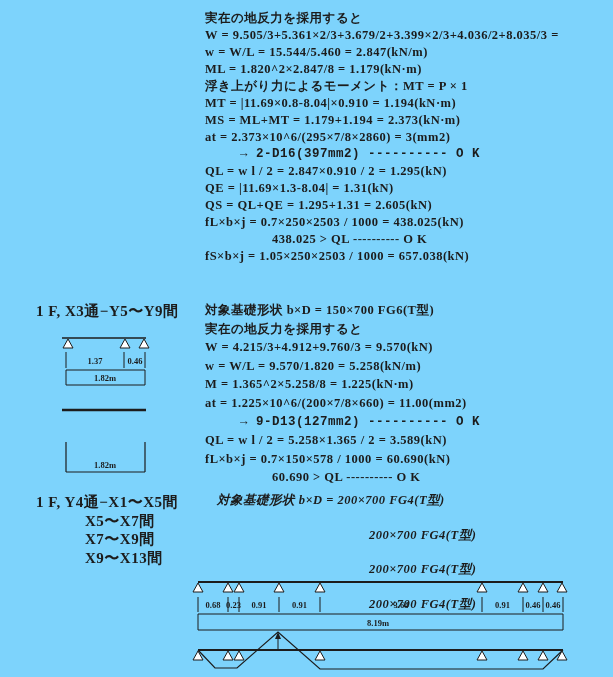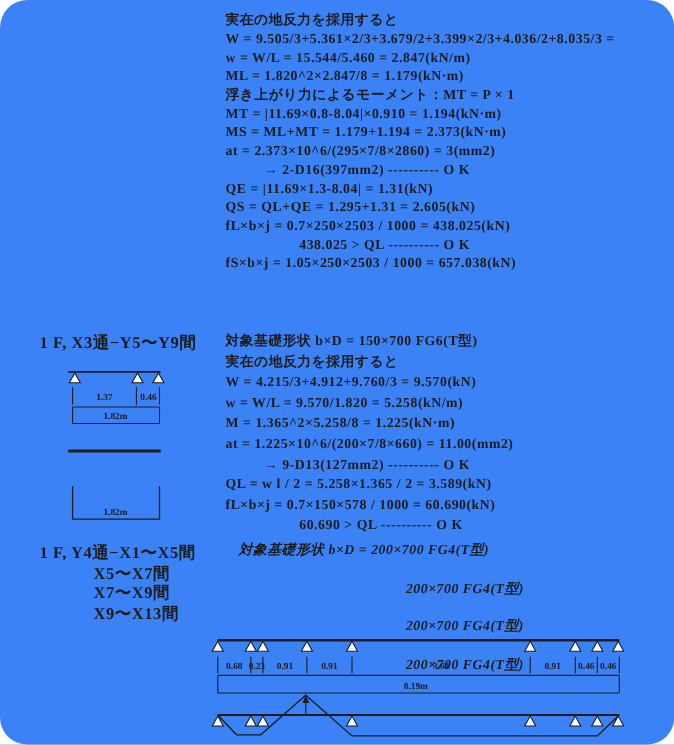--- a/index.html
+++ b/index.html
@@ -1,29 +1,29 @@
 <!DOCTYPE html>
 <html><head>
 <meta charset="utf-8">
 <style>
   html,body{margin:0;padding:0;}
   body{
     width:613px;height:677px;background:#ffffff;position:relative;overflow:hidden;
     font-family:"Liberation Serif","DejaVu Serif",serif;color:#1c1c1c;
   }
-  .page{position:absolute;inset:0;background:#3b82f6;border-radius:25px;}
+  .page{position:absolute;inset:0;background:#7dd3fc;}
   .tcol{position:absolute;}
   .line{
     white-space:pre;font-size:12.5px;letter-spacing:0.5px;
     font-weight:bold;color:#1c1c1c;
   }
   .sec1 .line{line-height:17px;}
   .sec2 .line{line-height:18.6px;}
   .sec3 .line{line-height:18.6px;}
-  .ind1{padding-left:35px;}
+  .ind1{padding-left:35px;font-family:Liberation Mono, monospace;}
   .ind2{padding-left:67px;}
   .ind3{padding-left:152px;margin-top:16px;}
   .span-label{
     position:absolute;font-size:15px;font-weight:bold;letter-spacing:0.5px;white-space:pre;
   }
   svg{position:absolute;overflow:visible;}
   .stroke{stroke:#1c1c1c;fill:none;}
   .tri{fill:#ffffff;stroke:#1c1c1c;stroke-width:1;}
   .dimtext{
     font-family:"Liberation Serif","DejaVu Serif",serif;
@@ -38,20 +38,21 @@
   <div class="tcol sec1" style="left:205px;top:10px;width:405px;">
     <div class="line">実在の地反力を採用すると</div>
     <div class="line">W = 9.505/3+5.361×2/3+3.679/2+3.399×2/3+4.036/2+8.035/3 =</div>
     <div class="line">w = W/L = 15.544/5.460 = 2.847(kN/m)</div>
     <div class="line">ML = 1.820^2×2.847/8 = 1.179(kN·m)</div>
     <div class="line">浮き上がり力によるモーメント：MT = P × 1</div>
     <div class="line">MT = |11.69×0.8-8.04|×0.910 = 1.194(kN·m)</div>
     <div class="line">MS = ML+MT = 1.179+1.194 = 2.373(kN·m)</div>
     <div class="line">at = 2.373×10^6/(295×7/8×2860) = 3(mm2)</div>
     <div class="line ind1">→ 2-D16(397mm2) ---------- O K</div>
+    <div class="line">QL = w l / 2 = 2.847×0.910 / 2 = 1.295(kN)</div>
     <div class="line">QE = |11.69×1.3-8.04| = 1.31(kN)</div>
     <div class="line">QS = QL+QE = 1.295+1.31 = 2.605(kN)</div>
     <div class="line">fL×b×j = 0.7×250×2503 / 1000 = 438.025(kN)</div>
     <div class="line ind2">438.025 &gt; QL ---------- O K</div>
     <div class="line">fS×b×j = 1.05×250×2503 / 1000 = 657.038(kN)</div>
   </div>
 
   <div class="span-label" style="left:36px;top:302px;">1 F, X3通−Y5〜Y9間</div>
 
   <svg style="left:55px;top:330px;" width="100" height="150" viewBox="0 0 100 150">

